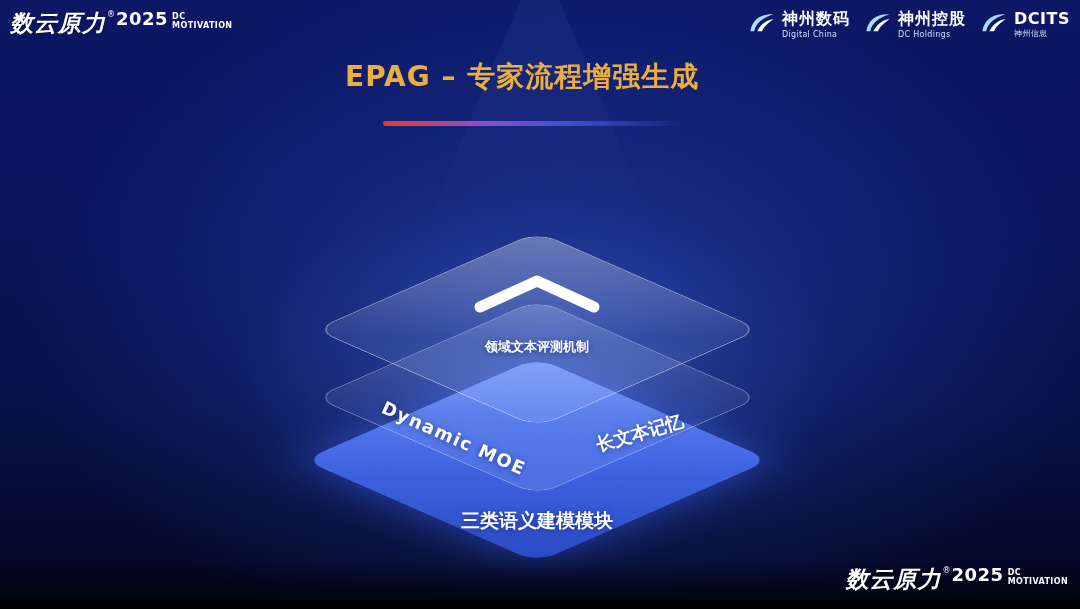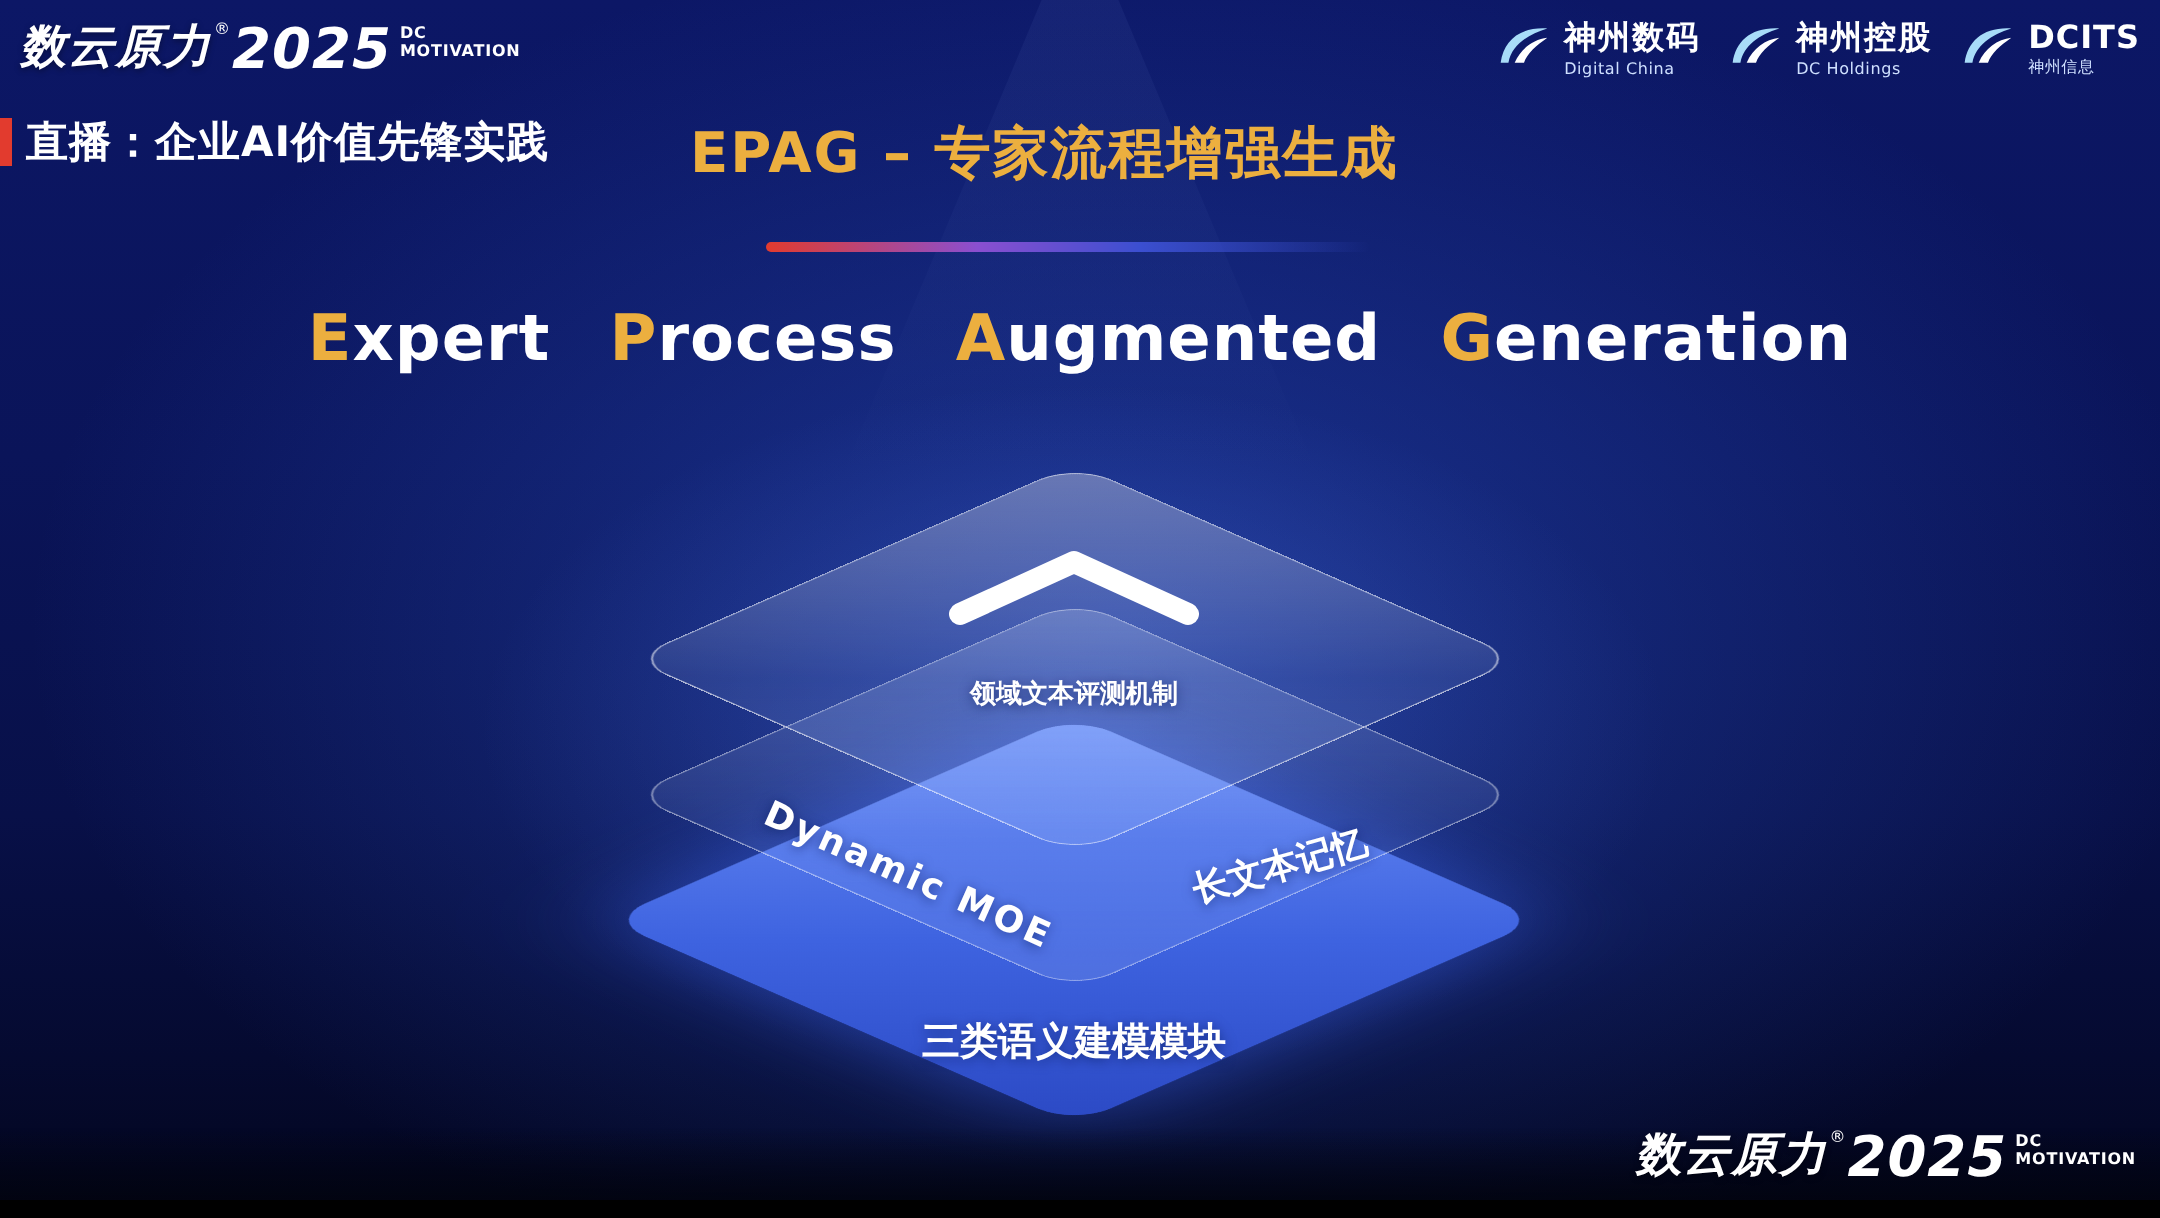--- a/index.html
+++ b/index.html
@@ -13,21 +13,21 @@
     color: #fff;
     background:
       radial-gradient(ellipse 760px 480px at 52% 52%, rgba(45,85,205,0.50), rgba(10,20,80,0) 72%),
       linear-gradient(180deg, #0c1766 0%, #0a1459 38%, #081048 68%, #050a30 88%, #03061f 100%);
   }
 
   
   .brand { display:flex; align-items:flex-start; }
   .brand-name { font-size:23px; font-weight:900; letter-spacing:1px; font-style:italic; text-shadow:0 1px 3px rgba(0,0,0,0.4); }
   .brand-reg { font-size:8px; margin:2px 1px 0 1px; }
-  .brand-year { font-size:28px; font-weight:800; font-style:italic; letter-spacing:0.5px; }
+  .brand-year { font-size:18px; font-weight:800; letter-spacing:0.5px; }
   .brand-tag { margin:4px 0 0 4px; font-size:8px; font-weight:700; line-height:1.15; letter-spacing:0.4px; }
   .brand-topleft { position:absolute; left:10px; top:8px; }
   .brand-bottomright { position:absolute; right:12px; bottom:5px; }
 
   
   .live { position:absolute; left:0px; top:57px; display:flex; align-items:center; }
   .live-bar { width:6px; height:24px; background:var(--red,#E23B2E); margin-right:7px; }
   .live-text { font-size:21px; font-weight:800; letter-spacing:0.5px; }
 
   
@@ -98,24 +98,20 @@
   <div class="brand brand-topleft">
     <span class="brand-name">数云原力</span>
     <span class="brand-reg">®</span>
     <span class="brand-year">2025</span>
     <span class="brand-tag">
       <div>DC</div>
       <div>MOTIVATION</div>
     </span>
   </div>
 
-  <div class="live">
-    <div class="live-bar"></div>
-    <div class="live-text">直播：企业AI价值先锋实践</div>
-  </div>
 
   <div class="epag-title">EPAG – 专家流程增强生成</div>
   <div class="title-divider"></div>
 
   <div class="partners">
     <div class="partner">
       <span>
         <svg viewBox="0 0 36 30" width="28" height="24">
           <path d="M3 27 C5 13, 15 4, 33 5 C20 9, 10 16, 8 27 Z" fill="#a8dcf8"></path>
           <path d="M12 27 C16 18, 24 12, 33 11 C26 16, 20 21, 18 27 Z" fill="#ffffff"></path>
@@ -145,26 +141,20 @@
           <path d="M12 27 C16 18, 24 12, 33 11 C26 16, 20 21, 18 27 Z" fill="#ffffff"></path>
         </svg>
       </span>
       <span class="p-text">
         <span class="p-cn latin">DCITS</span>
         <span class="p-en">神州信息</span>
       </span>
     </div>
   </div>
 
-  <div class="subtitle">
-    <span class="word"><span class="lead">E</span><span>xpert</span></span>
-    <span class="word"><span class="lead">P</span><span>rocess</span></span>
-    <span class="word"><span class="lead">A</span><span>ugmented</span></span>
-    <span class="word"><span class="lead">G</span><span>eneration</span></span>
-  </div>
 
   <div>
     <div class="diamond layer-bottom"></div>
     <div class="diamond layer-mid"></div>
     <div class="diamond layer-top"></div>
 
     <div class="chevron">
       <svg width="130" height="44" viewBox="0 0 130 44">
         <polyline points="8,35 65,9 122,35" fill="none" stroke="#ffffff" stroke-width="11" stroke-linecap="round" stroke-linejoin="round"></polyline>
       </svg>

